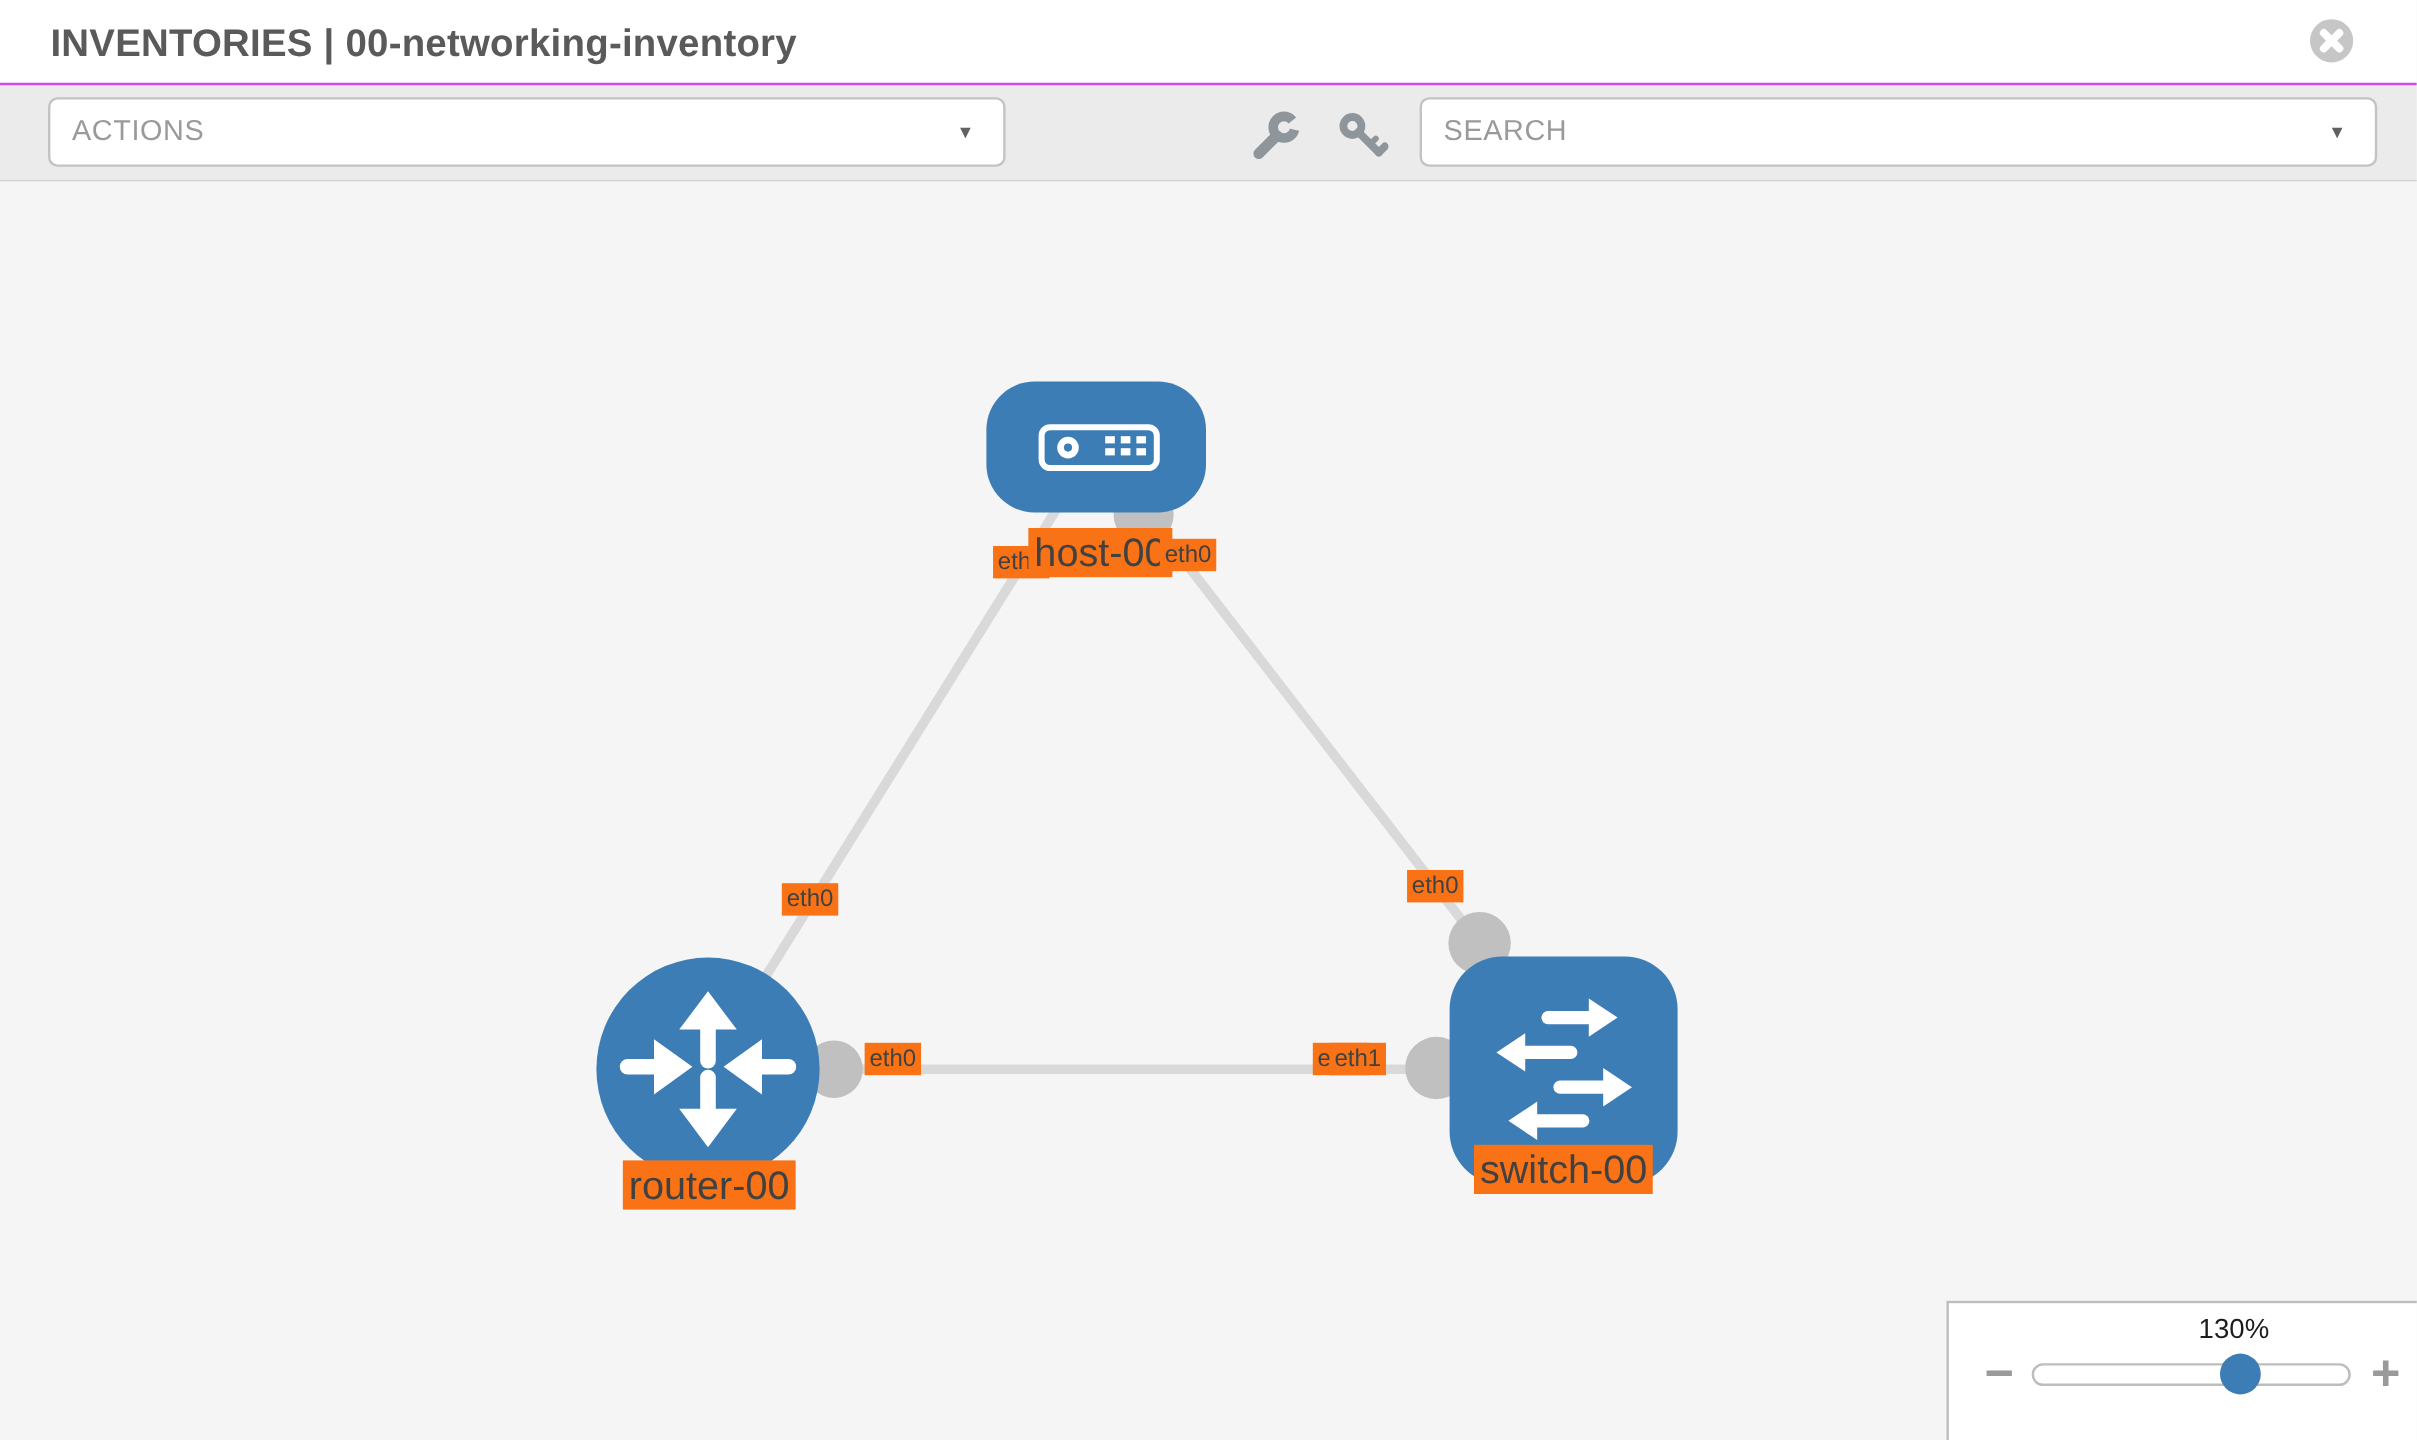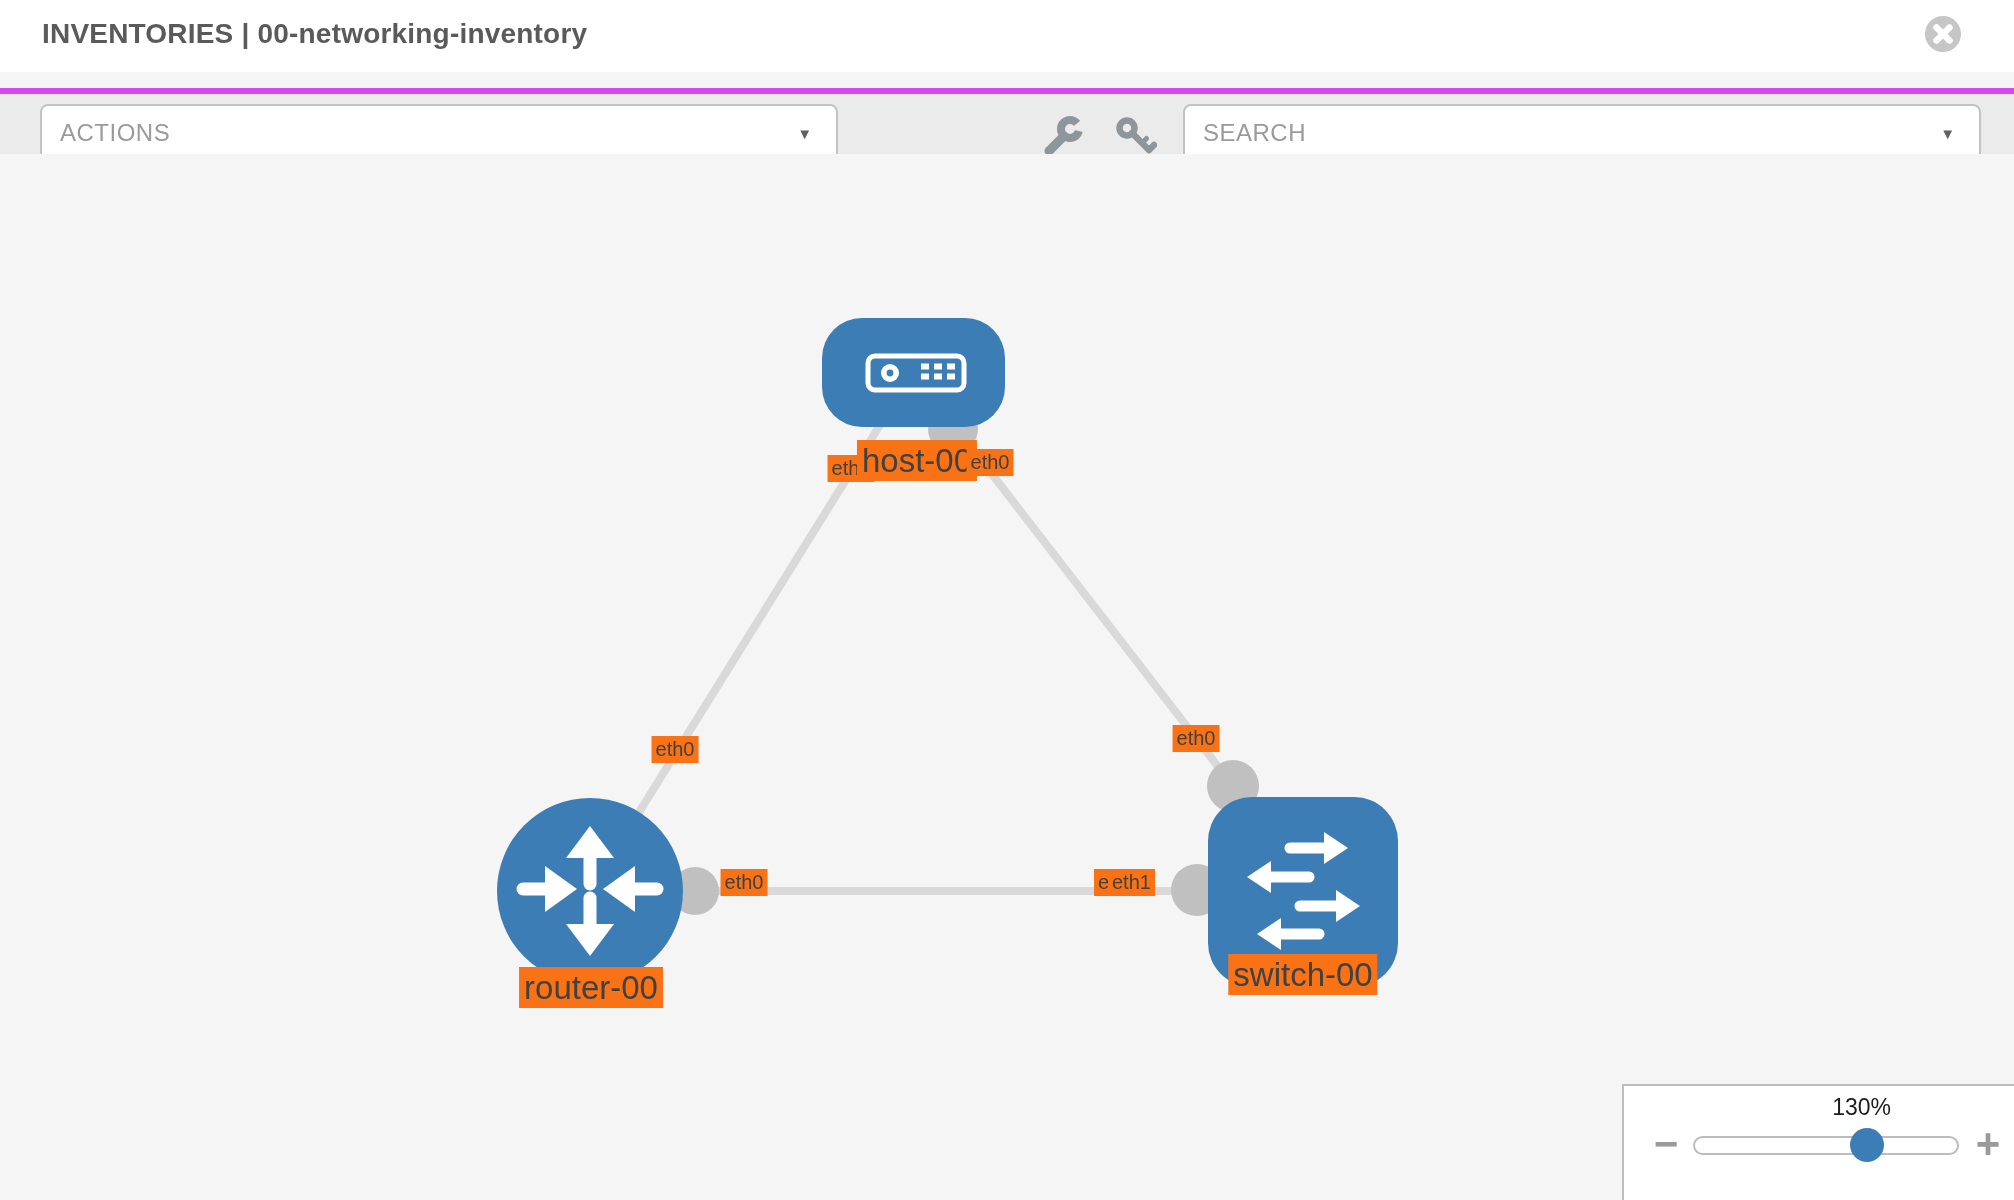--- a/index.html
+++ b/index.html
@@ -3,28 +3,28 @@
 <meta charset="utf-8">
 <style>
   * { margin:0; padding:0; box-sizing:border-box; }
   html,body { width:2014px; height:1200px; overflow:hidden;
     font-family:"Liberation Sans", sans-serif; background:#f5f5f5; }
   #app { position:relative; width:2014px; height:1200px; }
 
   
   .header { position:absolute; left:0; top:0; width:2014px; height:72px;
     background:#ffffff; }
-  .page-title { position:absolute; left:42px; top:18px; font-size:28px;
+  .page-title { position:absolute; left:42px; top:18px; font-size:32px;
     font-weight:700; color:#5a5a5a; letter-spacing:0.2px; }
   .close-btn { position:absolute; left:1923px; top:14px; width:40px; height:40px;
     border:none; background:transparent; cursor:pointer; }
 
   
-  .toolbar { position:absolute; left:0; top:88px; width:2014px; height:82px;
-    background:#ebebeb; border-top:6px solid #d946ef; border-bottom:1px solid #cfcfcf; }
+  .toolbar { position:absolute; left:0; top:69px; width:2014px; height:82px;
+    background:#ebebeb; border-top:2px solid #d946ef; border-bottom:1px solid #cfcfcf; }
   .select-box { position:absolute; top:10px; height:58px; width:798px;
     background:#ffffff; border:2px solid #c3c3c3; border-radius:8px;
     display:flex; align-items:center; cursor:pointer; }
   .select-box .sel-label { margin-left:18px; font-size:24px; color:#9a9a9a;
     letter-spacing:0.5px; }
   .select-box .caret { position:absolute; right:24px; font-size:15px; color:#616161; }
   .actions-box { left:40px; }
   .search-box { left:1183px; }
   .tool-btn { position:absolute; top:21px; width:44px; height:44px; border:none;
     background:transparent; cursor:pointer; }

